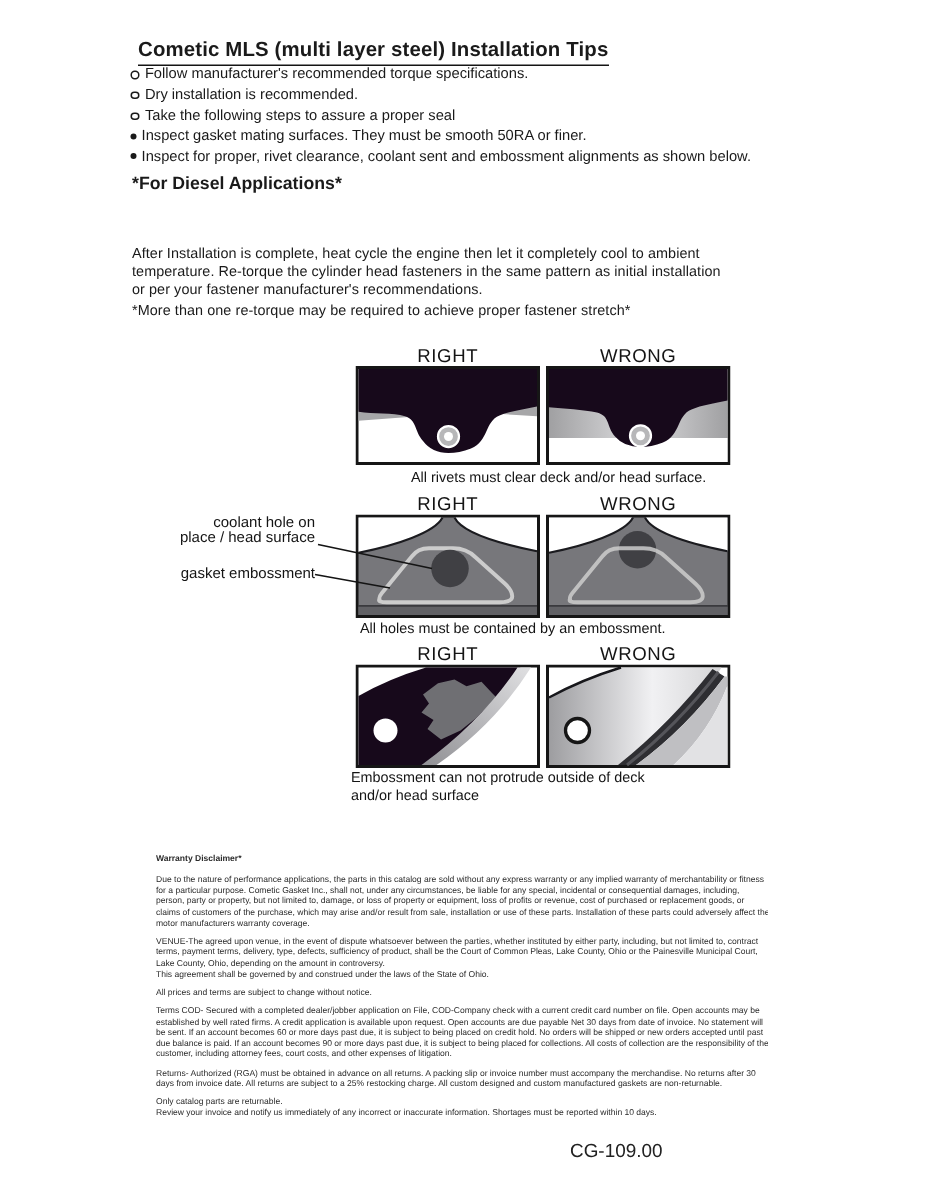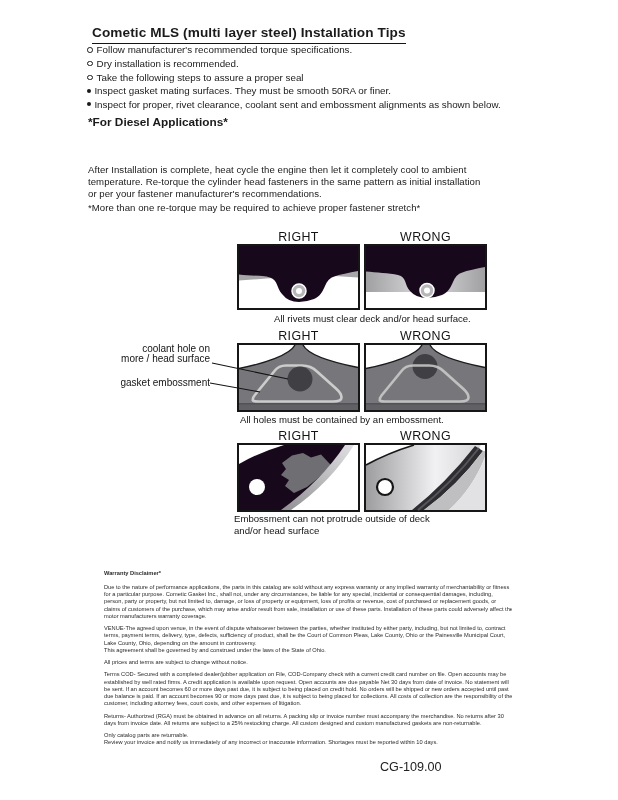--- a/index.html
+++ b/index.html
@@ -120,21 +120,21 @@
     <circle cx="63" cy="46.5" r="3" fill="#ffffff"></circle>
   </svg>
 
   <div class="abs fig-caption" style="left:236px;top:313px;margin-left:38px;">All rivets must clear deck and/or head surface.</div>
 
   <div class="abs fig-header" style="left:237px;top:329px;">RIGHT</div>
   <div class="abs fig-header" style="left:364px;top:329px;">WRONG</div>
 
   <div class="abs annot" style="left:98px;top:344px;">
     <div>coolant hole on</div>
-    <div>more / head surface</div>
+    <div>place / head surface</div>
   </div>
   <div class="abs annot" style="left:98px;top:378px;">gasket embossment</div>
 
   <svg class="abs diagram" style="left:237px;top:343px;" width="123" height="69" viewBox="0 0 123 69">
     <rect x="1" y="1" width="121" height="67" fill="#77777b" stroke="#161616" stroke-width="2"></rect>
     <path d="M2,2 L58,2 C53,12 27,20.5 2,25.5 Z" fill="#ffffff"></path>
     <path d="M58,2 C53,12 27,20.5 2,25.5" fill="none" stroke="#1b1b1f" stroke-width="1.4"></path>
     <path d="M66,2 L121,2 L121,24.5 C96,19.5 71,12 66,2 Z" fill="#ffffff"></path>
     <path d="M66,2 C71,12 96,19.5 121,24.5" fill="none" stroke="#1b1b1f" stroke-width="1.4"></path>
     <line x1="2" y1="61" x2="121" y2="61" stroke="#26262a" stroke-width="0.9"></line>

